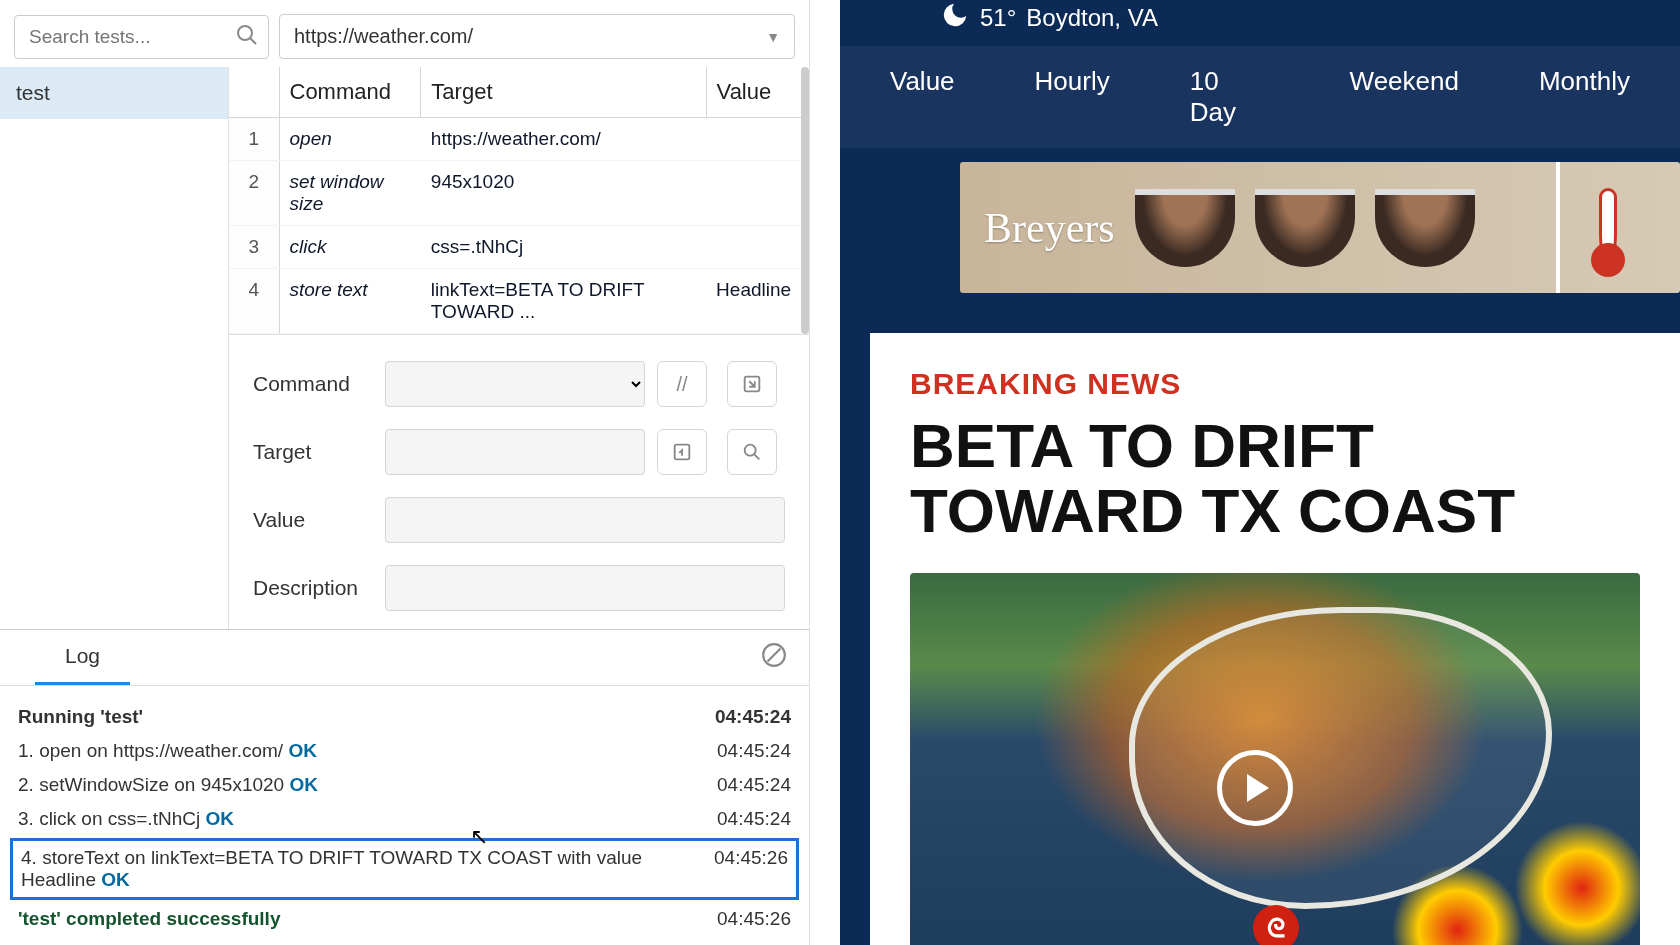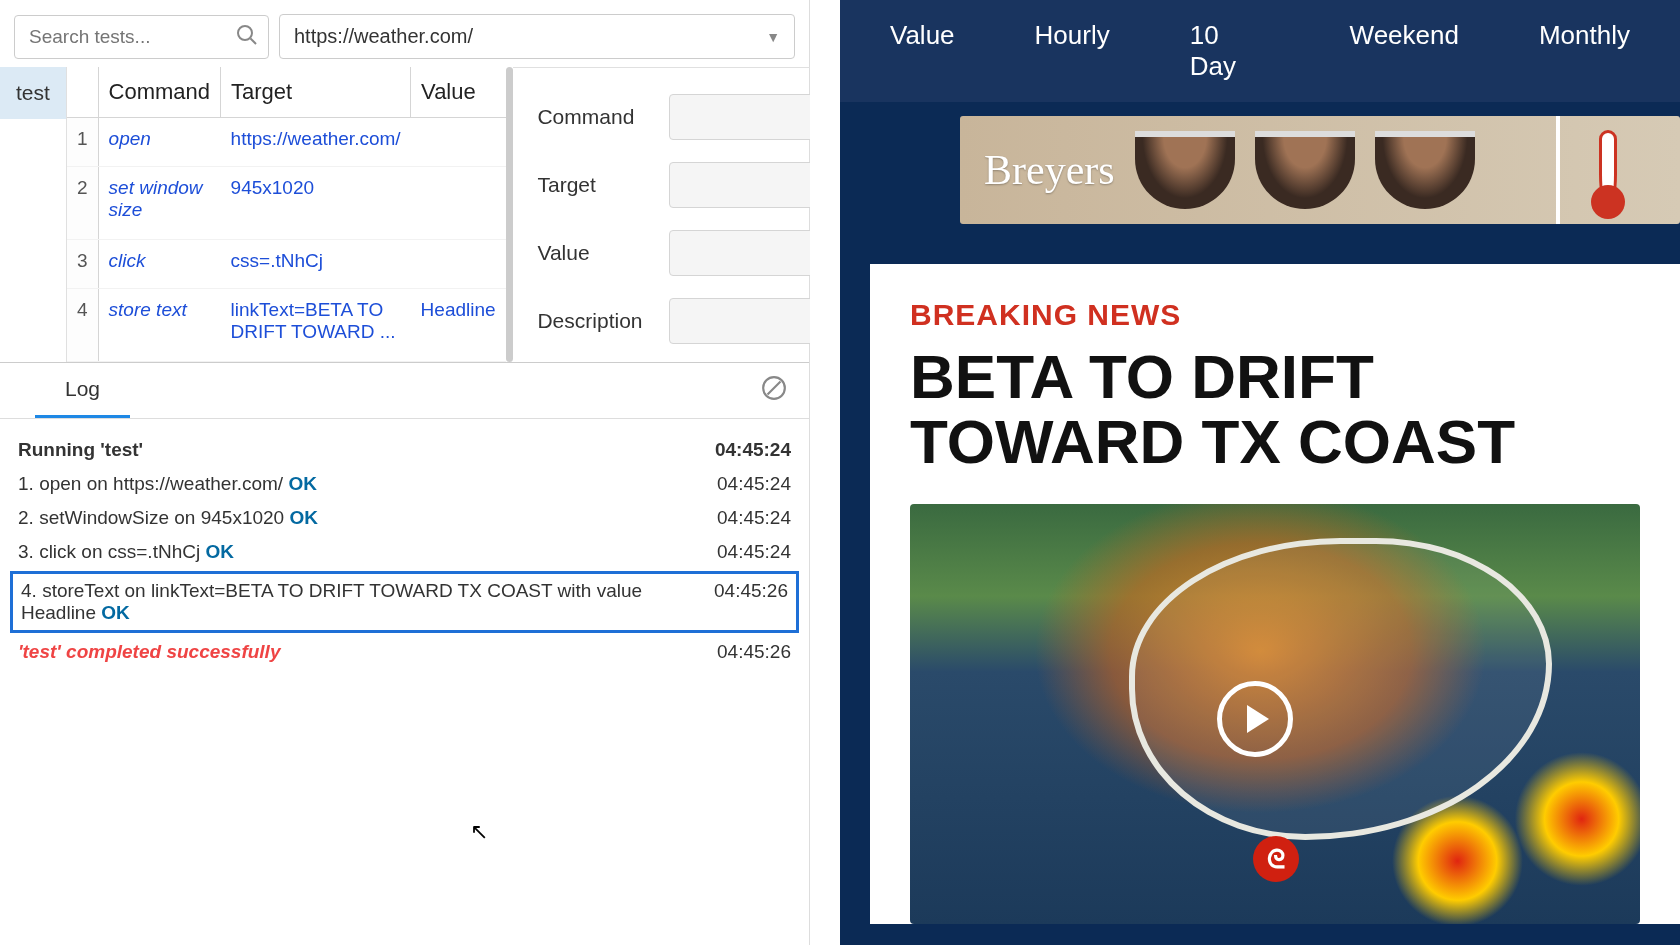--- a/index.html
+++ b/index.html
@@ -72,41 +72,41 @@
 }
 .test-item {
   background: #dceaf5;
   padding: 14px 16px;
   font-size: 21px;
   color: #333;
 }
 .command-area {
   flex: 1;
   display: flex;
-  flex-direction: row;
+  flex-direction: column;
 }
 .cmd-table {
   width: 100%;
   border-collapse: collapse;
 }
 .cmd-table th {
   text-align: left;
   font-weight: 400;
   font-size: 22px;
   color: #222;
   padding: 12px 10px;
   border-bottom: 1px solid #d5d5d5;
 }
 .cmd-table th.num-col { width: 50px; }
 .cmd-table th:nth-child(2) { border-left: 1px solid #d5d5d5; border-right: 1px solid #d5d5d5; }
 .cmd-table th:nth-child(3) { border-right: 1px solid #d5d5d5; }
 .cmd-table td {
   padding: 10px 10px;
   font-size: 19px;
-  color: #1d4ed8;
+  color: #0f172a;
   vertical-align: top;
   border-bottom: 1px solid #f2f2f2;
 }
 .cmd-table td.num {
   text-align: center;
   color: #555;
   border-right: 1px solid #d5d5d5;
   background: #fdfdfd;
 }
 .cmd-table td.cmd { font-style: italic; }
@@ -188,21 +188,21 @@
 }
 .log-line .ok { color: #0369a1; font-weight: bold; }
 .log-line .msg { flex: 1; }
 .log-line .ts { color: #333; padding-left: 10px; }
 .log-running { font-weight: bold; }
 .log-highlight {
   border: 3px solid #1e6fd6;
   padding: 6px 8px;
   margin: 2px -8px;
 }
-.log-complete { color: #ef4444; font-weight: bold; font-style: italic; }
+.log-complete { color: #14532d; font-weight: bold; }
 .cursor {
   position: absolute;
   left: 470px;
   bottom: 100px;
   font-size: 22px;
   color: #000;
   pointer-events: none;
 }
 
 
@@ -238,21 +238,21 @@
   font-weight: 500;
 }
 .content-scroll {
   flex: 1;
   background: #0b2a55;
   padding: 14px 0 0 0;
   overflow: hidden;
 }
 .ad-strip {
   margin: 0 0 40px 120px;
-  height: 108px;
+  height: 131px;
   background: linear-gradient(90deg, #c8b59a 0%, #d6cab5 100%);
   border-radius: 3px;
   display: flex;
   align-items: center;
   gap: 20px;
   padding: 0 24px;
   position: relative;
   overflow: hidden;
 }
 .ad-logo {
@@ -494,20 +494,29 @@
       <div class="log-line">
         <span class="msg log-complete">'test' completed successfully</span>
         <span class="ts">04:45:26</span>
       </div>
     </div>
     <span class="cursor">↖</span>
   </div>
 </div>
 
 <div class="right-panel">
+  <div class="location-bar">
+    <span class="moon-icon">
+      <svg viewBox="0 0 24 24" fill="#fff">
+          <path d="M21 12.8A9 9 0 1111.2 3a7 7 0 009.8 9.8z"></path>
+        </svg>
+    </span>
+    <span class="loc-temp">51°</span>
+    <span class="loc-name">Boydton, VA</span>
+  </div>
   <div class="nav-bar" id="weather-nav">
       <div class="nav-item">Value</div>
       <div class="nav-item">Hourly</div>
       <div class="nav-item">10 Day</div>
       <div class="nav-item">Weekend</div>
       <div class="nav-item">Monthly</div>
     </div>
   <div class="content-scroll">
     <div class="ad-strip">
       <span class="ad-logo">Breyers</span>

